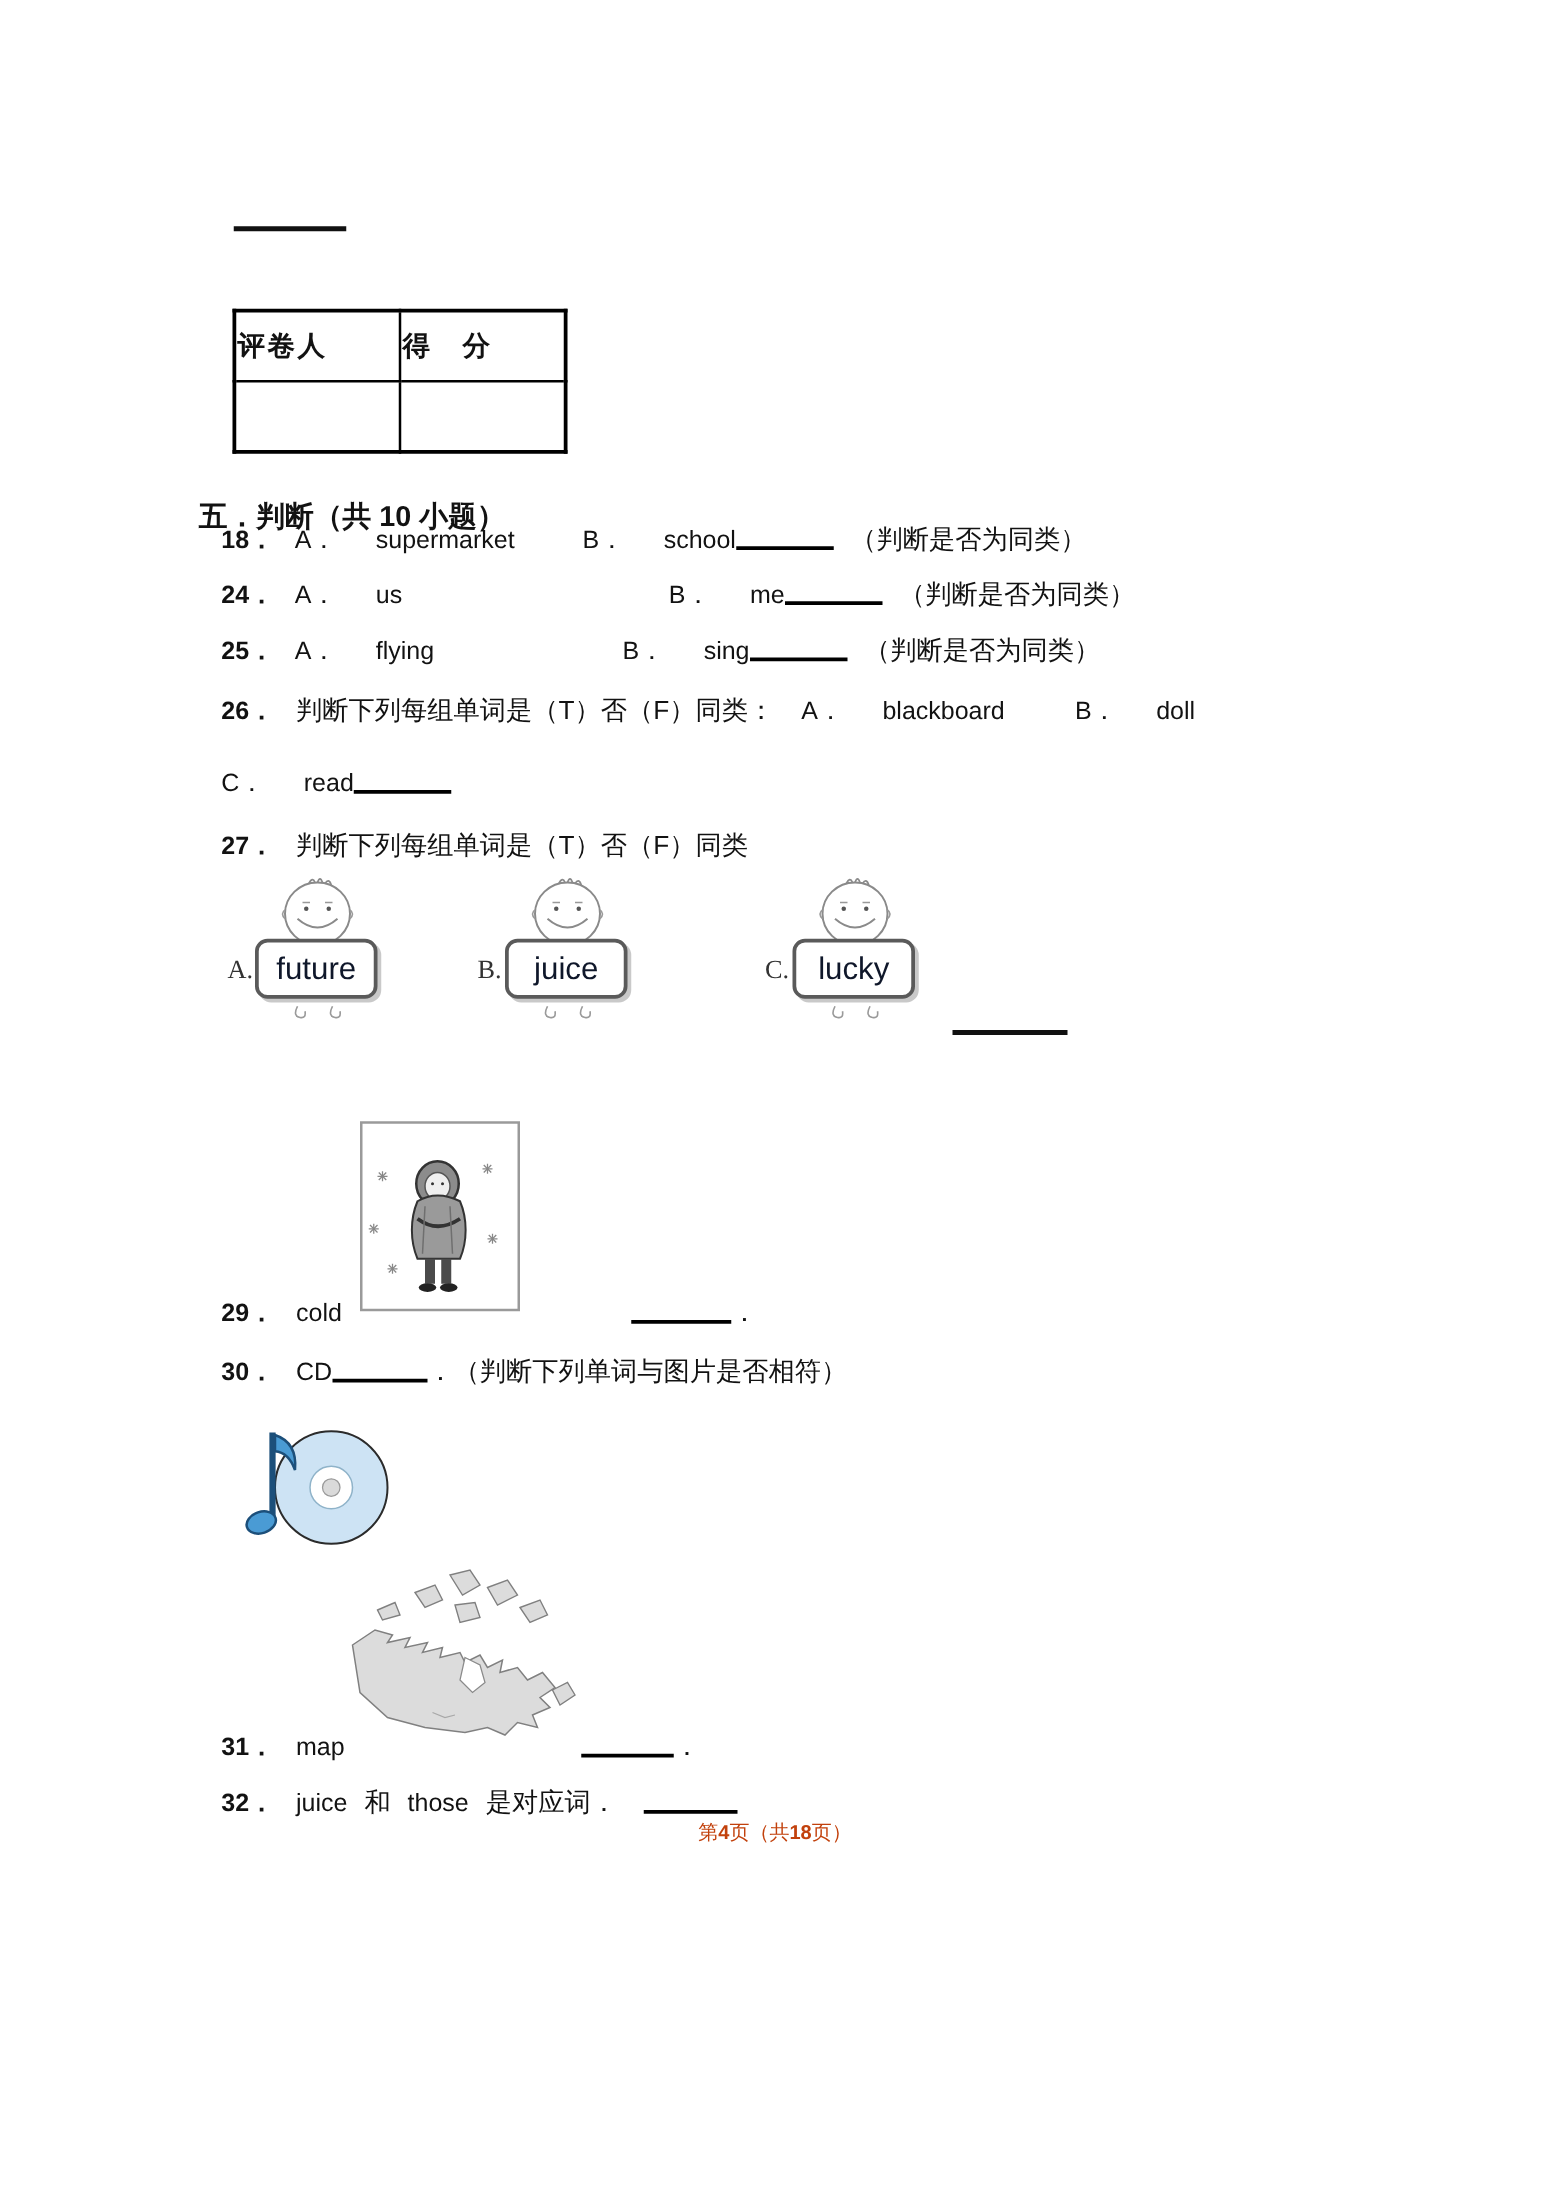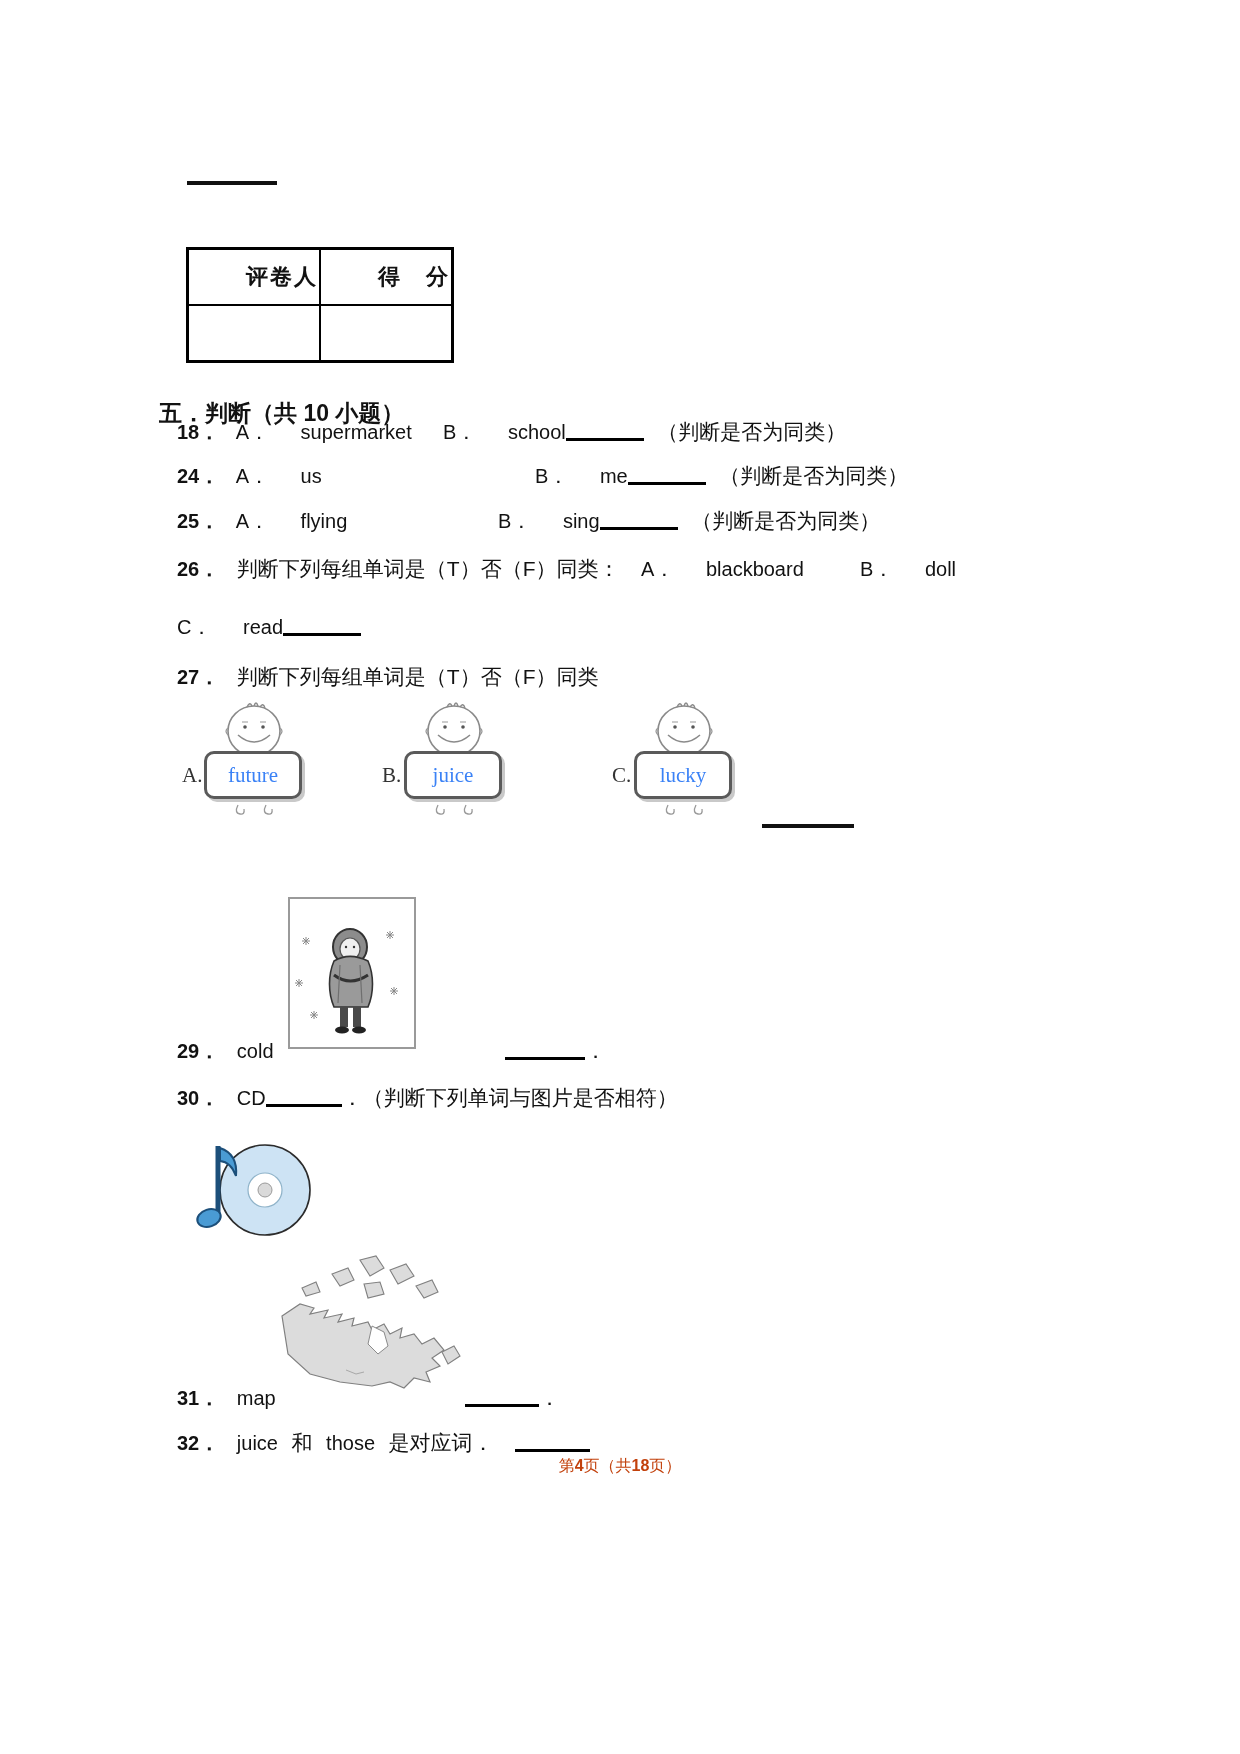--- a/index.html
+++ b/index.html
@@ -4,42 +4,42 @@
 <style>
   html,body{margin:0;padding:0;background:#e8e8e8;}
   .page{position:relative;width:1240px;height:1754px;background:#ffffff;margin:0 auto;
         font-family:"Liberation Sans",sans-serif;color:#121212;overflow:hidden;}
 
   
   .top-blank{position:absolute;left:187px;top:181px;width:90px;border-bottom:4px solid #111;}
 
   
   .gtable{position:absolute;left:186px;top:247px;border-collapse:collapse;border:3px solid #000;}
-  .gtable td{border:2px solid #000;width:128px;height:52px;text-align:right;
+  .gtable td{border:2px solid #000;width:128px;height:52px;text-align:left;
              font-size:22px;letter-spacing:2px;font-weight:600;}
 
   .section-title{position:absolute;left:159px;top:364px;font-size:23px;font-weight:700;white-space:nowrap;margin-top:34px;}
 
   .row{position:absolute;left:177px;font-size:20px;white-space:nowrap;line-height:30px;}
   .num{font-weight:700;margin-right:12px;}
   .opt{margin-right:26px;}
   .word{margin-right:0;}
   .cn{font-size:21px;}
   .abs{position:absolute;top:0;white-space:nowrap;}
   .blank{display:inline-block;width:78px;height:16px;border-bottom:3px solid #000;vertical-align:-2px;}
   .gap8{margin-left:8px;}  .gap16{margin-left:16px;} .gap18{margin-left:18px;}
 
   
   .kid{position:absolute;top:700px;width:150px;}
   .kid-head{display:block;margin-left:41px;}
   .kid-signrow{display:flex;align-items:center;margin-top:-7px;}
   .kid-label{font-family:"Liberation Serif",serif;font-size:21px;color:#333;width:22px;}
   .kid-sign{width:92px;height:42px;border:3px solid #5a5a5a;border-radius:10px;background:#fff;
             display:flex;align-items:center;justify-content:center;box-shadow:3px 3px 0 #c9c9c9;}
-  .kid-sign span{font-family:Liberation Serif, serif;font-size:21px;color:#3b82f6;}
+  .kid-sign span{font-family:Liberation Sans, sans-serif;font-size:25px;color:#0f172a;}
   .kid-feet{display:block;margin-left:22px;margin-top:2px;}
   .kids-blank{position:absolute;left:762px;top:824px;width:92px;border-bottom:4px solid #111;}
 
   
   .cold-box{position:absolute;left:288px;top:897px;width:124px;height:148px;border:2px solid #9a9a9a;background:#fff;}
 
   .footer{position:absolute;left:0;top:1456px;width:100%;text-align:center;font-size:16px;color:#c2410c;}
   .footer b{font-weight:700;}
 </style>
 </head>
@@ -61,21 +61,21 @@
     </tr>
   </tbody>
     </table>
 
   <div class="section-title">五．判断（共 10 小题）</div>
 
   <div class="row" style="top:417px">
     <span class="num">18．</span>
     <span class="opt">A．</span>
     <span class="word">supermarket</span>
-    <span class="abs" style="left:266px">
+    <span class="abs" style="left:289px">
       <span class="opt">B．</span>
       <span class="word">school</span><span class="blank"></span>
       <span class="cn gap8">（判断是否为同类）</span>
     </span>
   </div>
 
   <div class="row" style="top:461px">
     <span class="num">24．</span>
     <span class="opt">A．</span>
     <span class="word">us</span>

